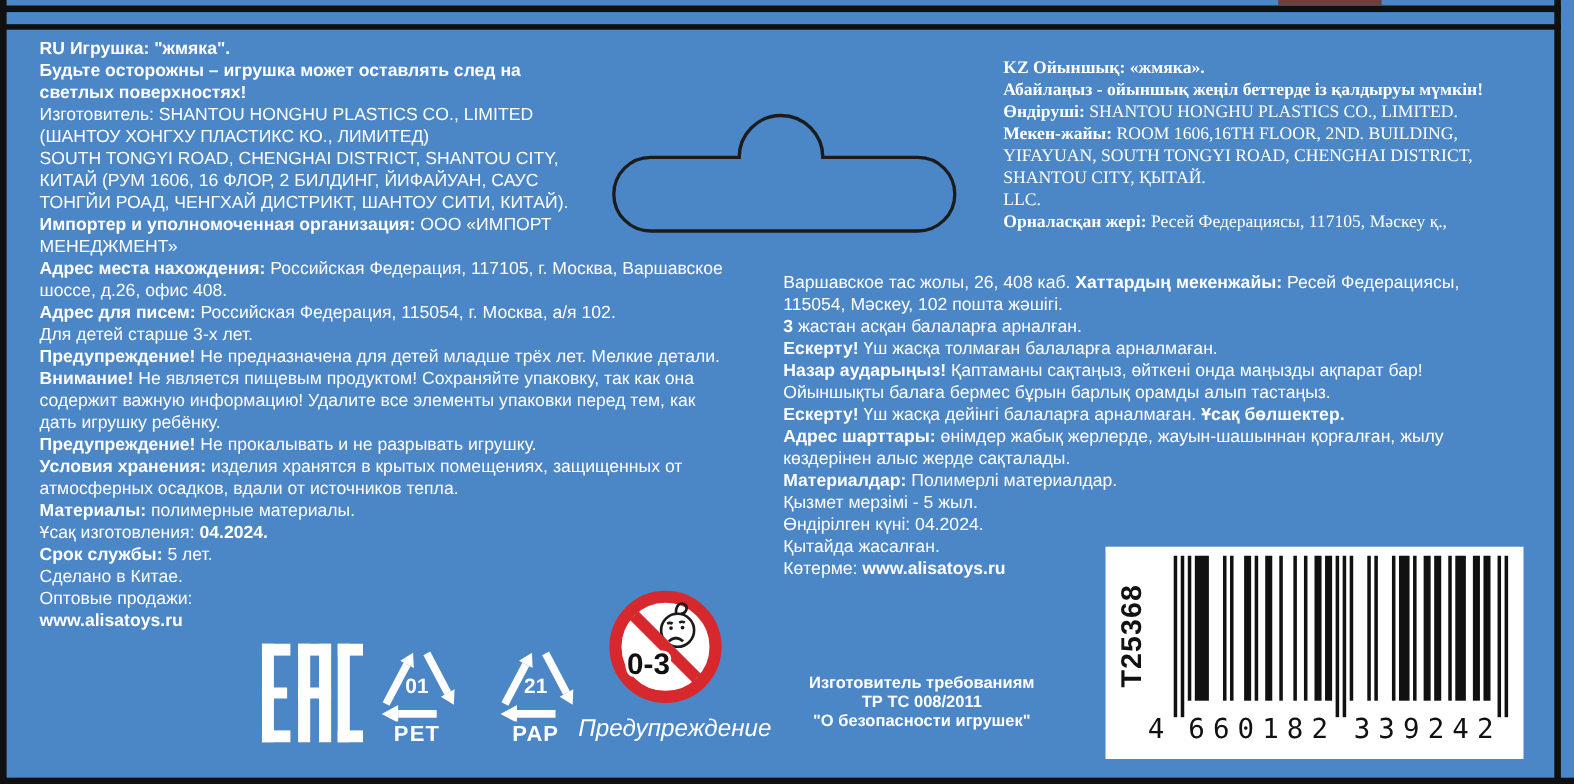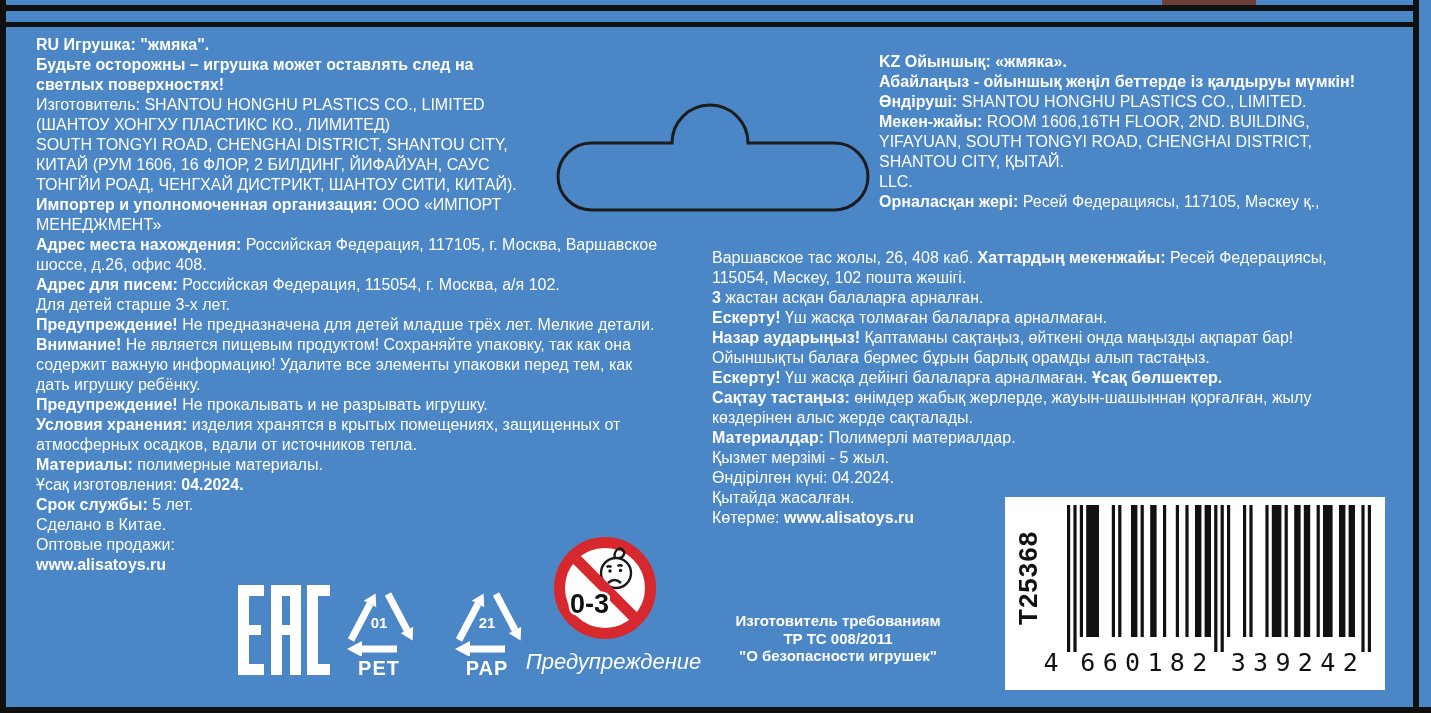--- a/index.html
+++ b/index.html
@@ -3,28 +3,28 @@
 <meta charset="utf-8">
 <style>
   html,body{margin:0;padding:0;background:#333;}
   .canvas{position:relative;width:1431px;height:713px;background:#4b86c6;overflow:hidden;
           font-family:"Liberation Sans",sans-serif;color:#fff;}
   .bar{position:absolute;background:#101010;}
   .textblock{position:absolute;}
   .tl{height:20px;line-height:20px;font-size:16px;white-space:nowrap;}
   .tl .b{font-weight:bold;}
   #ru{left:36px;top:35px;}
-  #kz1{left:879px;top:52px;}
+  #kz1{left:912px;top:52px;font-family:Liberation Serif, serif;}
   #kz2{left:712px;top:248px;}
   #hangtab{position:absolute;left:550px;top:100px;}
   #eac{position:absolute;left:238px;top:585px;}
   .recycle{position:absolute;width:86px;height:92px;text-align:center;}
   #rec1{left:336px;top:584px;}
   #rec2{left:444px;top:584px;}
-  .rcode{position:absolute;left:0;top:30px;width:100%;font-size:15px;font-weight:bold;}
+  .rcode{position:absolute;left:0;top:30px;width:100%;font-size:19px;font-weight:bold;}
   .rmat{position:absolute;left:0;top:73px;width:100%;font-size:20px;font-weight:bold;letter-spacing:1px;}
   #warn{position:absolute;left:553px;top:536px;}
   #warncap{position:absolute;left:516px;top:649px;width:195px;text-align:center;font-size:22px;font-style:italic;}
   #comp{position:absolute;left:713px;top:612px;width:250px;text-align:center;
         font-size:15px;font-weight:bold;line-height:17.5px;}
   #bc{position:absolute;left:1005px;top:497px;width:380px;height:193px;background:#ffffff;}
   #bc svg{position:absolute;left:34px;top:8px;width:338px;height:170px;fill:#111;}
   #bc svg text{font-family:"DejaVu Sans Mono",monospace;font-size:25px;fill:#111;}
   #bccode{position:absolute;left:8px;top:128px;transform-origin:0 0;transform:rotate(-90deg);
           font-weight:bold;font-size:26px;color:#111;letter-spacing:1px;}
@@ -88,21 +88,21 @@
       <div class="tl"><span class="b">Орналасқан жері: </span><span>Ресей Федерациясы, 117105, Мәскеу қ.,</span></div>
     </div>
   <div id="kz2" class="textblock">
       <div class="tl"><span>Варшавское тас жолы, 26, 408 каб. </span><span class="b">Хаттардың мекенжайы: </span><span>Ресей Федерациясы,</span></div>
       <div class="tl"><span>115054, Мәскеу, 102 пошта жәшігі.</span></div>
       <div class="tl"><span class="b">3 </span><span>жастан асқан балаларға арналған.</span></div>
       <div class="tl"><span class="b">Ескерту! </span><span>Үш жасқа толмаған балаларға арналмаған.</span></div>
       <div class="tl"><span class="b">Назар аударыңыз! </span><span>Қаптаманы сақтаңыз, өйткені онда маңызды ақпарат бар!</span></div>
       <div class="tl"><span>Ойыншықты балаға бермес бұрын барлық орамды алып тастаңыз.</span></div>
       <div class="tl"><span class="b">Ескерту! </span><span>Үш жасқа дейінгі балаларға арналмаған. </span><span class="b">Ұсақ бөлшектер.</span></div>
-      <div class="tl"><span class="b">Сақтау тастаңыз: </span><span>өнімдер жабық жерлерде, жауын-шашыннан қорғалған, жылу</span></div>
+      <div class="tl"><span class="b">Адрес шарттары: </span><span>өнімдер жабық жерлерде, жауын-шашыннан қорғалған, жылу</span></div>
       <div class="tl"><span>көздерінен алыс жерде сақталады.</span></div>
       <div class="tl"><span class="b">Материалдар: </span><span>Полимерлі материалдар.</span></div>
       <div class="tl"><span>Қызмет мерзімі - 5 жыл.</span></div>
       <div class="tl"><span>Өндірілген күні: 04.2024.</span></div>
       <div class="tl"><span>Қытайда жасалған.</span></div>
       <div class="tl"><span>Көтерме: </span><span class="b">www.alisatoys.ru</span></div>
     </div>
 
   <svg id="eac" width="92" height="90" viewBox="0 0 92 90" aria-label="EAC">
     <g fill="#ffffff">

